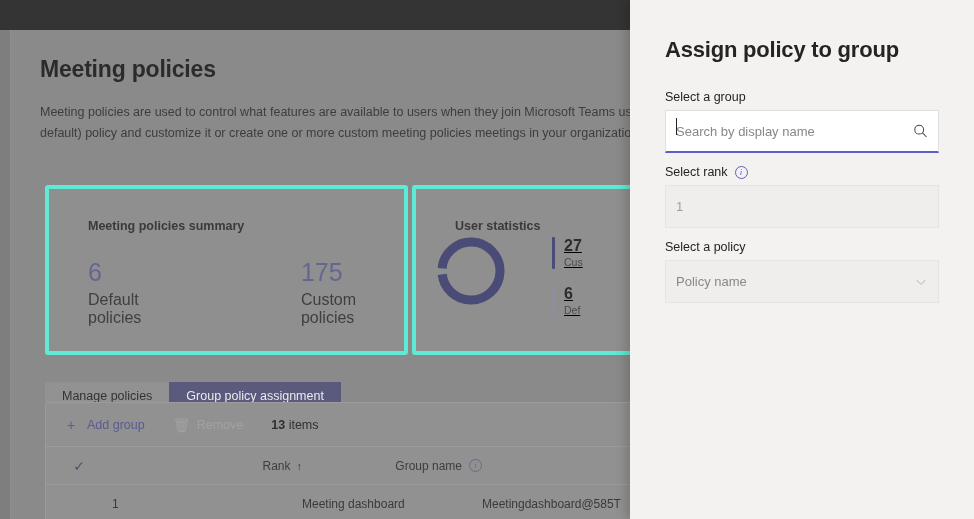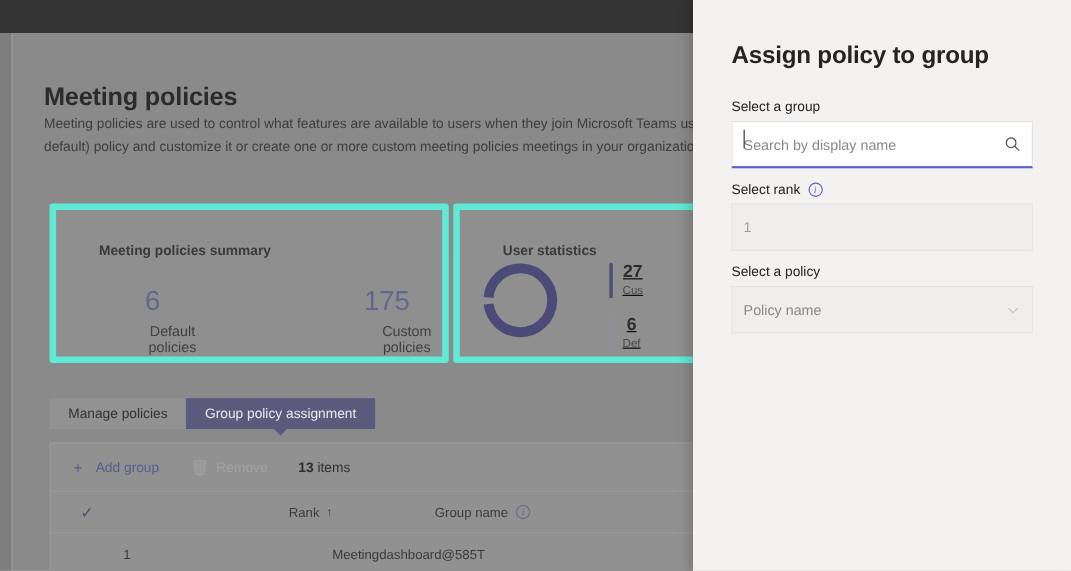--- a/index.html
+++ b/index.html
@@ -58,21 +58,21 @@
     left: 11px;
     width: 963px;
     height: 489px;
     background: #8a8a8a;
     overflow: hidden;
   }
 
   
   .page-title {
     position: absolute;
-    top: 44px;
+    top: 26px;
     left: 29px;
     font-size: 23px;
     font-weight: bold;
     color: #2b2b2b;
     letter-spacing: -0.2px;
   }
 
   .page-desc {
     position: absolute;
     top: 72px;
@@ -92,25 +92,24 @@
   .cards {
     position: absolute;
     top: 155px;
     left: 34px;
     display: flex;
     gap: 4px;
   }
 
   .card {
     background: #8f8f8f;
-    border: 6px solid #5eead4;
+    border: 4px solid #5eead4;
     border-radius: 3px;
-    height: 145px;
+    height: 170px;
     position: relative;
-    text-align: center;
   }
 
   .card.summary { width: 363px; }
   .card.stats   { width: 363px; }
 
   .card-title {
     position: absolute;
     top: 30px;
     left: 39px;
     font-size: 12.5px;
@@ -127,24 +126,23 @@
   }
 
   .metric-value {
     font-size: 25px;
     color: #63678f;
     line-height: 30px;
     font-weight: 300;
   }
 
   .metric-label {
-    font-size: 13px;
+    font-size: 16px;
     color: #3f3f3f;
     margin-top: 4px;
-    margin-left: 36px;
   }
 
   
   .donut-wrap {
     position: absolute;
     top: 45px;
     left: 18px;
     width: 74px;
     height: 74px;
   }
@@ -179,21 +177,21 @@
   .legend-label {
     font-size: 10.5px;
     color: #4a4a4a;
     margin-top: 2px;
     white-space: nowrap;
   }
 
   
   .tabs {
     position: absolute;
-    top: 332px;
+    top: 352px;
     left: 34px;
     display: flex;
     align-items: center;
   }
 
   .tab {
     height: 28px;
     padding: 0 17px;
     display: flex;
     align-items: center;
@@ -497,20 +495,21 @@
             <span class="info-icon">i</span>
           </div>
           <div class="th gmail">
             <span>Group email</span>
           </div>
         </div>
 
         <div class="trow">
           <div class="td check"></div>
           <div class="td rank">1</div>
+          <div class="td gname">Meeting dashboard</div>
           <div class="td gmail">Meetingdashboard@585T</div>
         </div>
 
       </div>
 
     </div>
   </div>
 
   <div class="panel">
 

